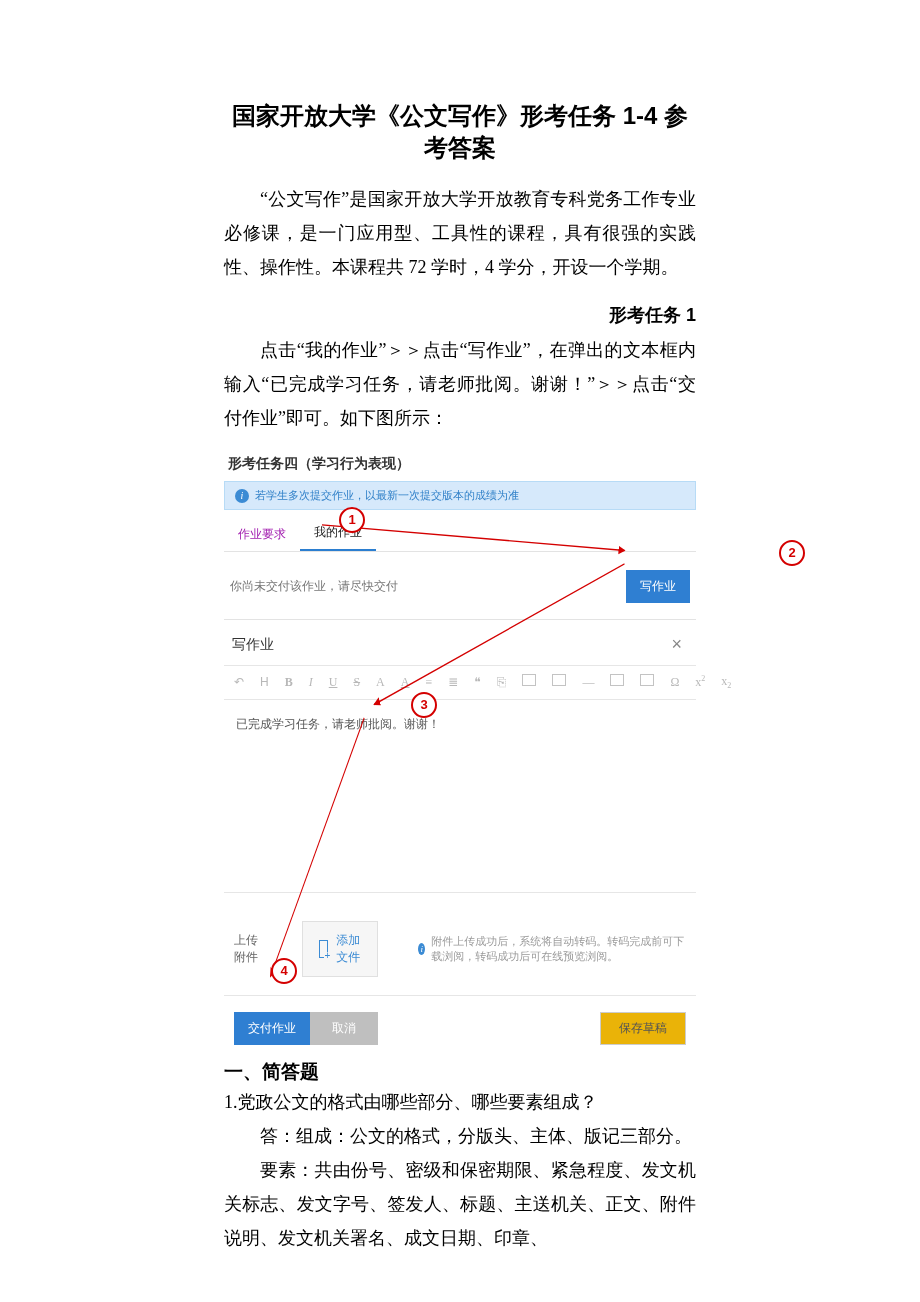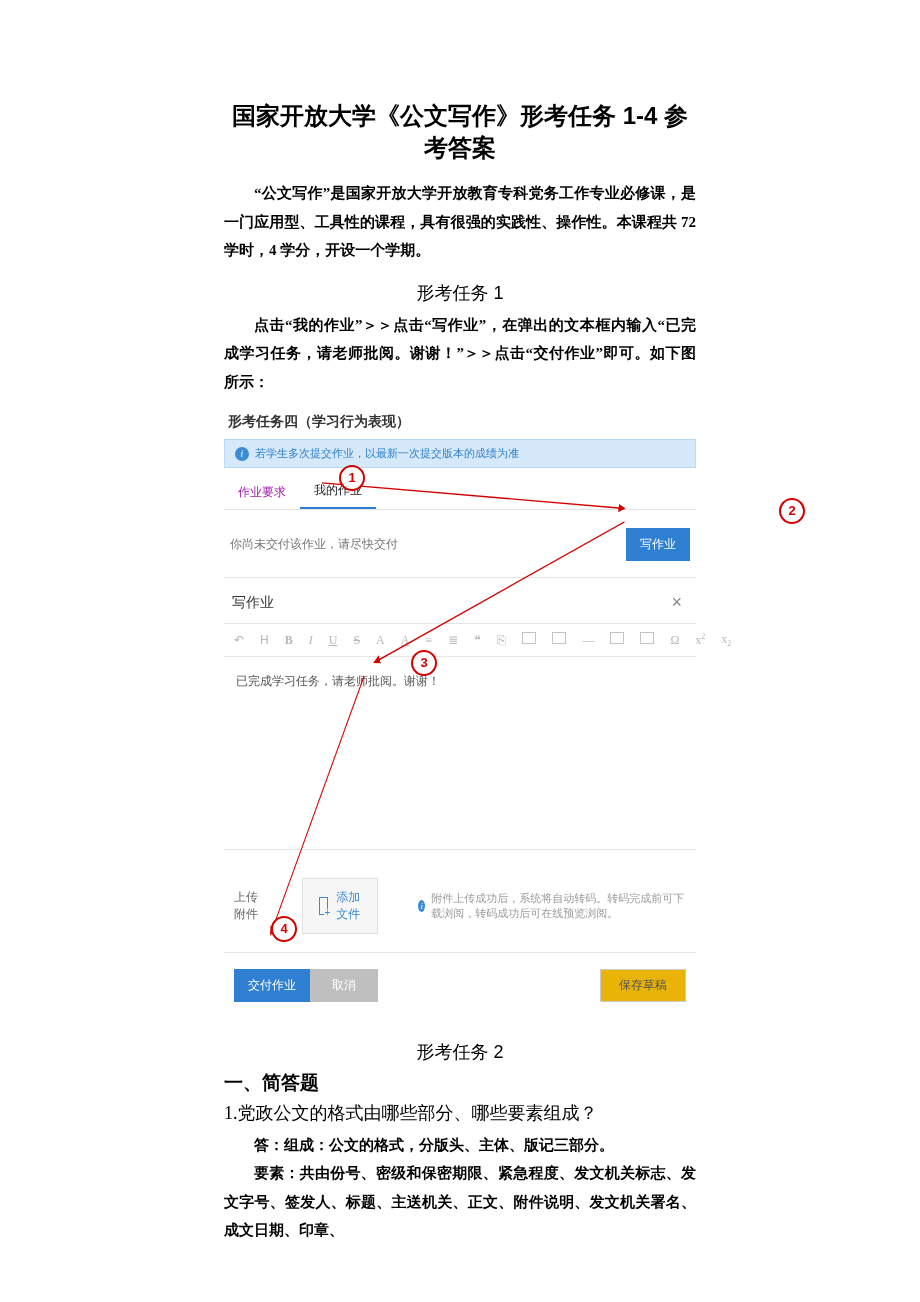--- a/index.html
+++ b/index.html
@@ -16,30 +16,29 @@
     box-sizing: border-box;
   }
   .doc-title {
     text-align: center;
     font-family: "SimHei", "Heiti SC", sans-serif;
     font-weight: bold;
     font-size: 24px;
     margin-bottom: 10px;
   }
   .para {
-    font-size: 15px;
+    font-size: 18px;
     line-height: 1.9;
     text-indent: 2em;
     text-align: justify;
-    font-weight: bold;
   }
   .sub-title {
-    text-align: center;
+    text-align: right;
     font-family: "SimHei", "Heiti SC", sans-serif;
-    font-weight: normal;
+    font-weight: bold;
     font-size: 18px;
     margin: 16px 0 6px 0;
   }
   .section-h {
     font-family: "SimHei", "Heiti SC", sans-serif;
     font-weight: bold;
     font-size: 19px;
     margin-top: 6px;
   }
 
@@ -354,21 +353,20 @@
       <div class="footer-row">
         <button class="btn-primary">交付作业</button>
         <button class="btn-grey">取消</button>
         <div class="footer-right">
           <button class="btn-outline">保存草稿</button>
         </div>
       </div>
     </div>
   </div>
 
-  <div class="sub-title" style="margin-top:34px;">形考任务 2</div>
 
   <div class="section-h">一、简答题</div>
 
   <div style="font-size:18px; line-height:1.9;">1.党政公文的格式由哪些部分、哪些要素组成？</div>
 
   <p class="para" style="margin:0;">答：组成：公文的格式，分版头、主体、版记三部分。</p>
   <p class="para" style="margin:0;">要素：共由份号、密级和保密期限、紧急程度、发文机关标志、发文字号、签发人、标题、主送机关、正文、附件说明、发文机关署名、成文日期、印章、</p>
 
 </div>
 

